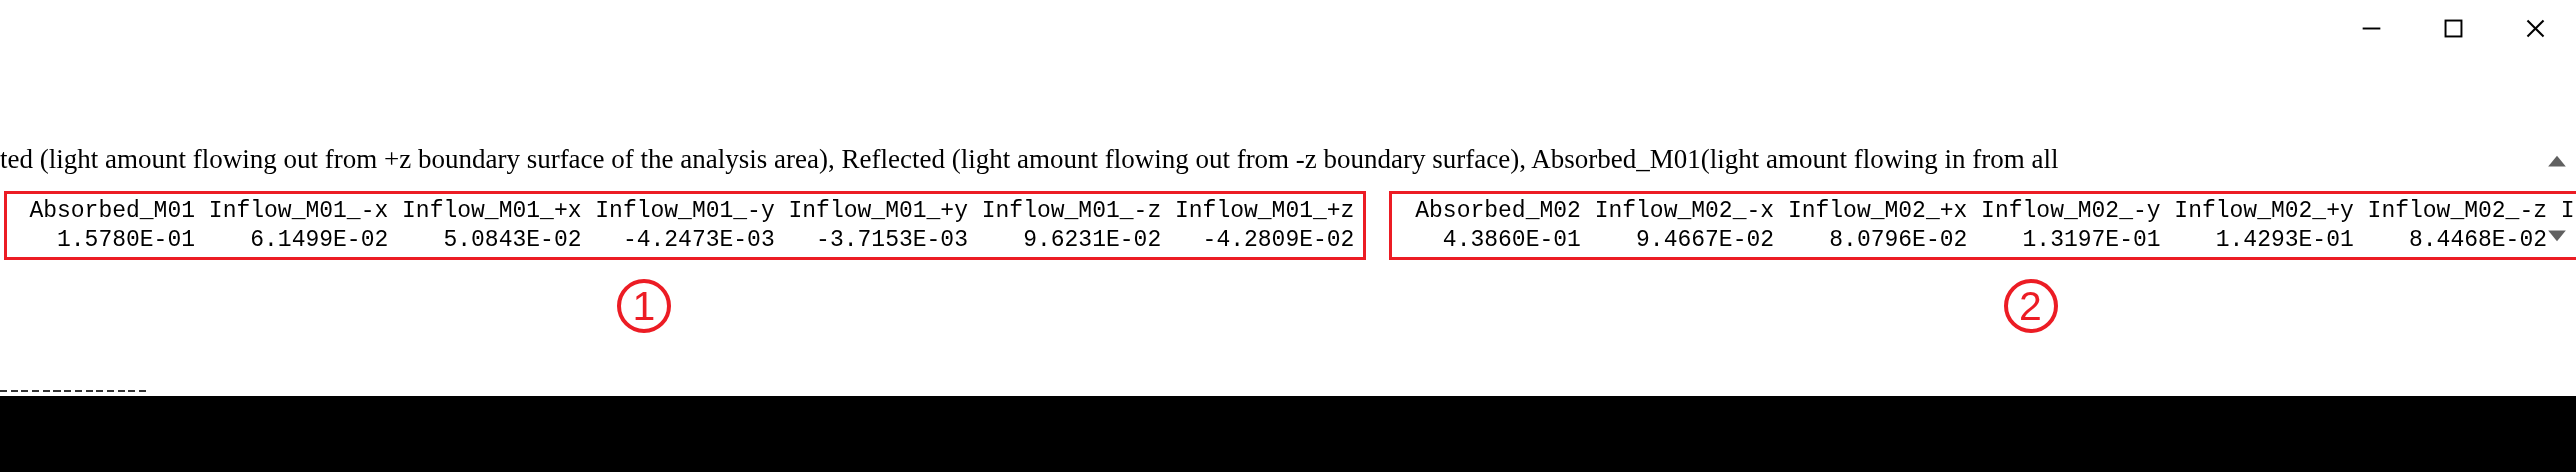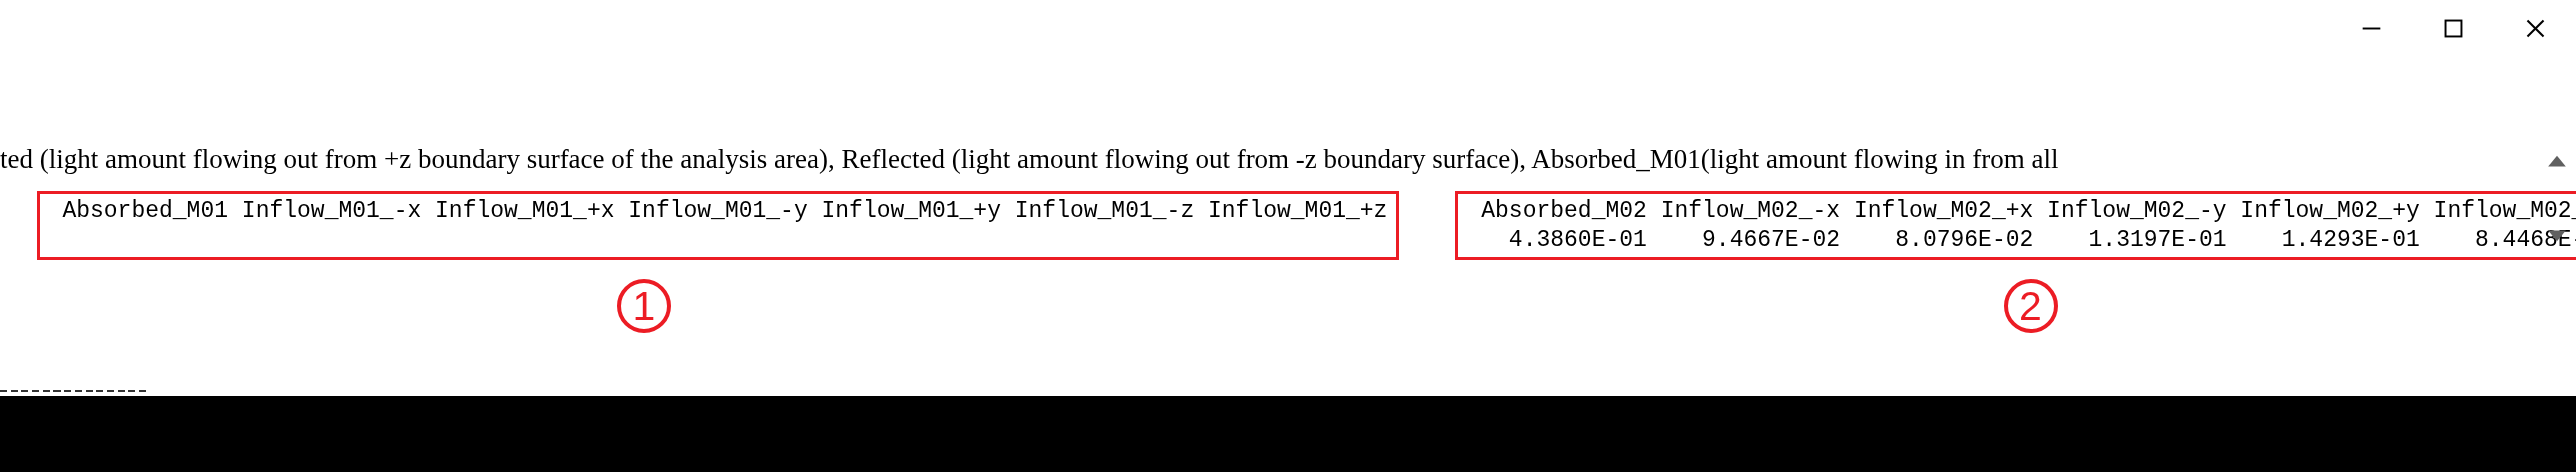--- a/index.html
+++ b/index.html
@@ -15,21 +15,21 @@
 
     
     .desc-wrap { position: relative; padding: 89px 27px 0 0; }
     .desc { font-family: "Times New Roman", Times, serif; font-size: 27px; line-height: 32px; color: #000; white-space: pre; letter-spacing: 0px; }
     .scroll-up { position: absolute; right: 3.6px; top: 93px; width: 30px; height: 30px; }
     .scroll-down { position: absolute; right: 3.6px; top: 166px; width: 30px; height: 30px; }
     .scroll-btn svg { display:block; }
 
     
     .blocks-row { display: flex; gap: 23px; margin-top: 16px; padding-left: 3.6px; }
-    .data-block { border: 3.6px solid #ec1c24; padding: 3.6px 9px 3.6px 9px; margin-left: 33px; }
+    .data-block { border: 3.6px solid #ec1c24; padding: 3.6px 9px 3.6px 9px; }
     .data-headers, .data-values { font-family: Consolas, "Courier New", monospace; font-size: 23px; letter-spacing: 0px; white-space: pre; color: #000; }
     .data-values { margin-top: 3.6px; }
 
     
     .circ-row { display:flex; margin-top: 19.7px; }
     .circ-label { font-family: "Arial", sans-serif; font-size: 50px; font-weight: 400; color: #ec1c24; display:flex; align-items:center; justify-content:center; }
     .circ-label .ring { width: 54px; height: 54px; border: 4.5px solid #ec1c24; border-radius: 50%; display:flex; align-items:center; justify-content:center; font-size: 41px; }
 
     
     .bottom-smudge { position:absolute; left:0; bottom:79px; height:12.5px; width:357px; }
@@ -75,20 +75,21 @@
     <div class="scroll-btn scroll-down">
       <svg width="30" height="30" viewBox="0 0 34 34">
           <polygon points="7,12 27,12 17,24" fill="#606060"></polygon>
         </svg>
     </div>
   </div>
 
   <div class="blocks-row">
     <div class="data-block">
       <div class="data-headers"> Absorbed_M01 Inflow_M01_-x Inflow_M01_+x Inflow_M01_-y Inflow_M01_+y Inflow_M01_-z Inflow_M01_+z</div>
+      <div class="data-values">   1.5780E-01    6.1499E-02    5.0843E-02   -4.2473E-03   -3.7153E-03    9.6231E-02   -4.2809E-02</div>
     </div>
     <div class="data-block">
       <div class="data-headers"> Absorbed_M02 Inflow_M02_-x Inflow_M02_+x Inflow_M02_-y Inflow_M02_+y Inflow_M02_-z Inflow_M02_+z</div>
       <div class="data-values">   4.3860E-01    9.4667E-02    8.0796E-02    1.3197E-01    1.4293E-01    8.4468E-02   -9.6231E-02</div>
     </div>
   </div>
 
   <div class="circ-row">
     <div class="circ1-wrap">
       <div class="circ-label">

